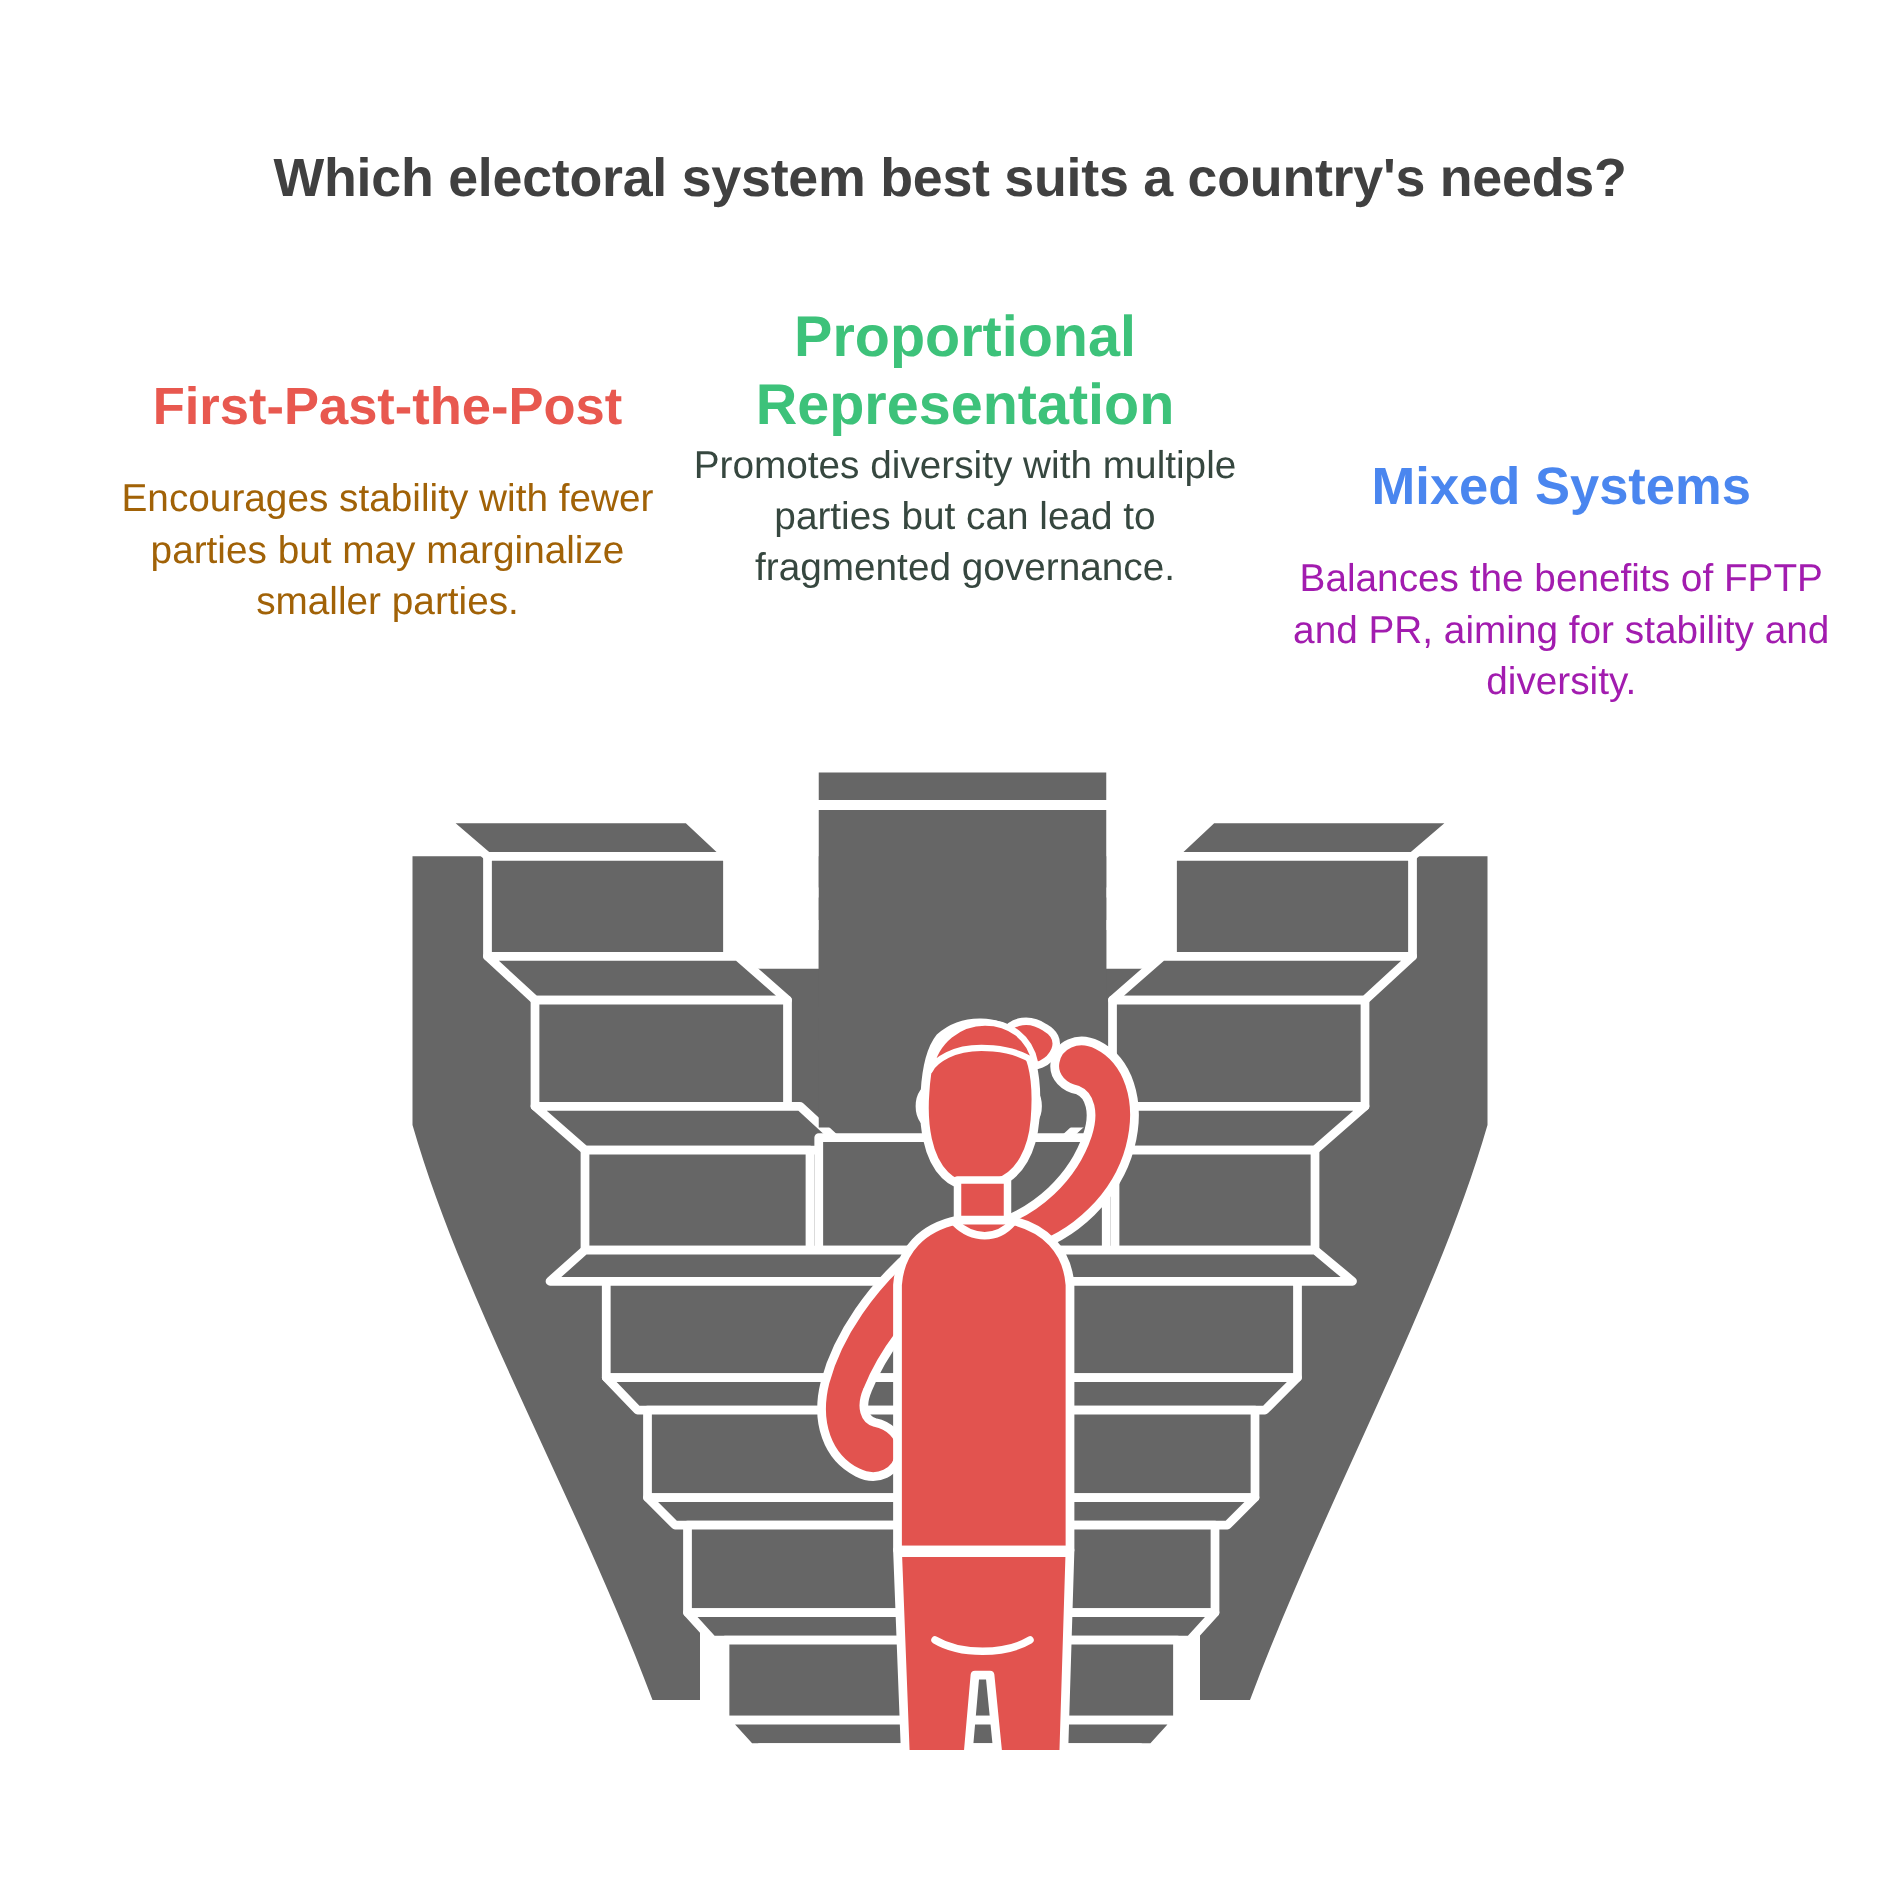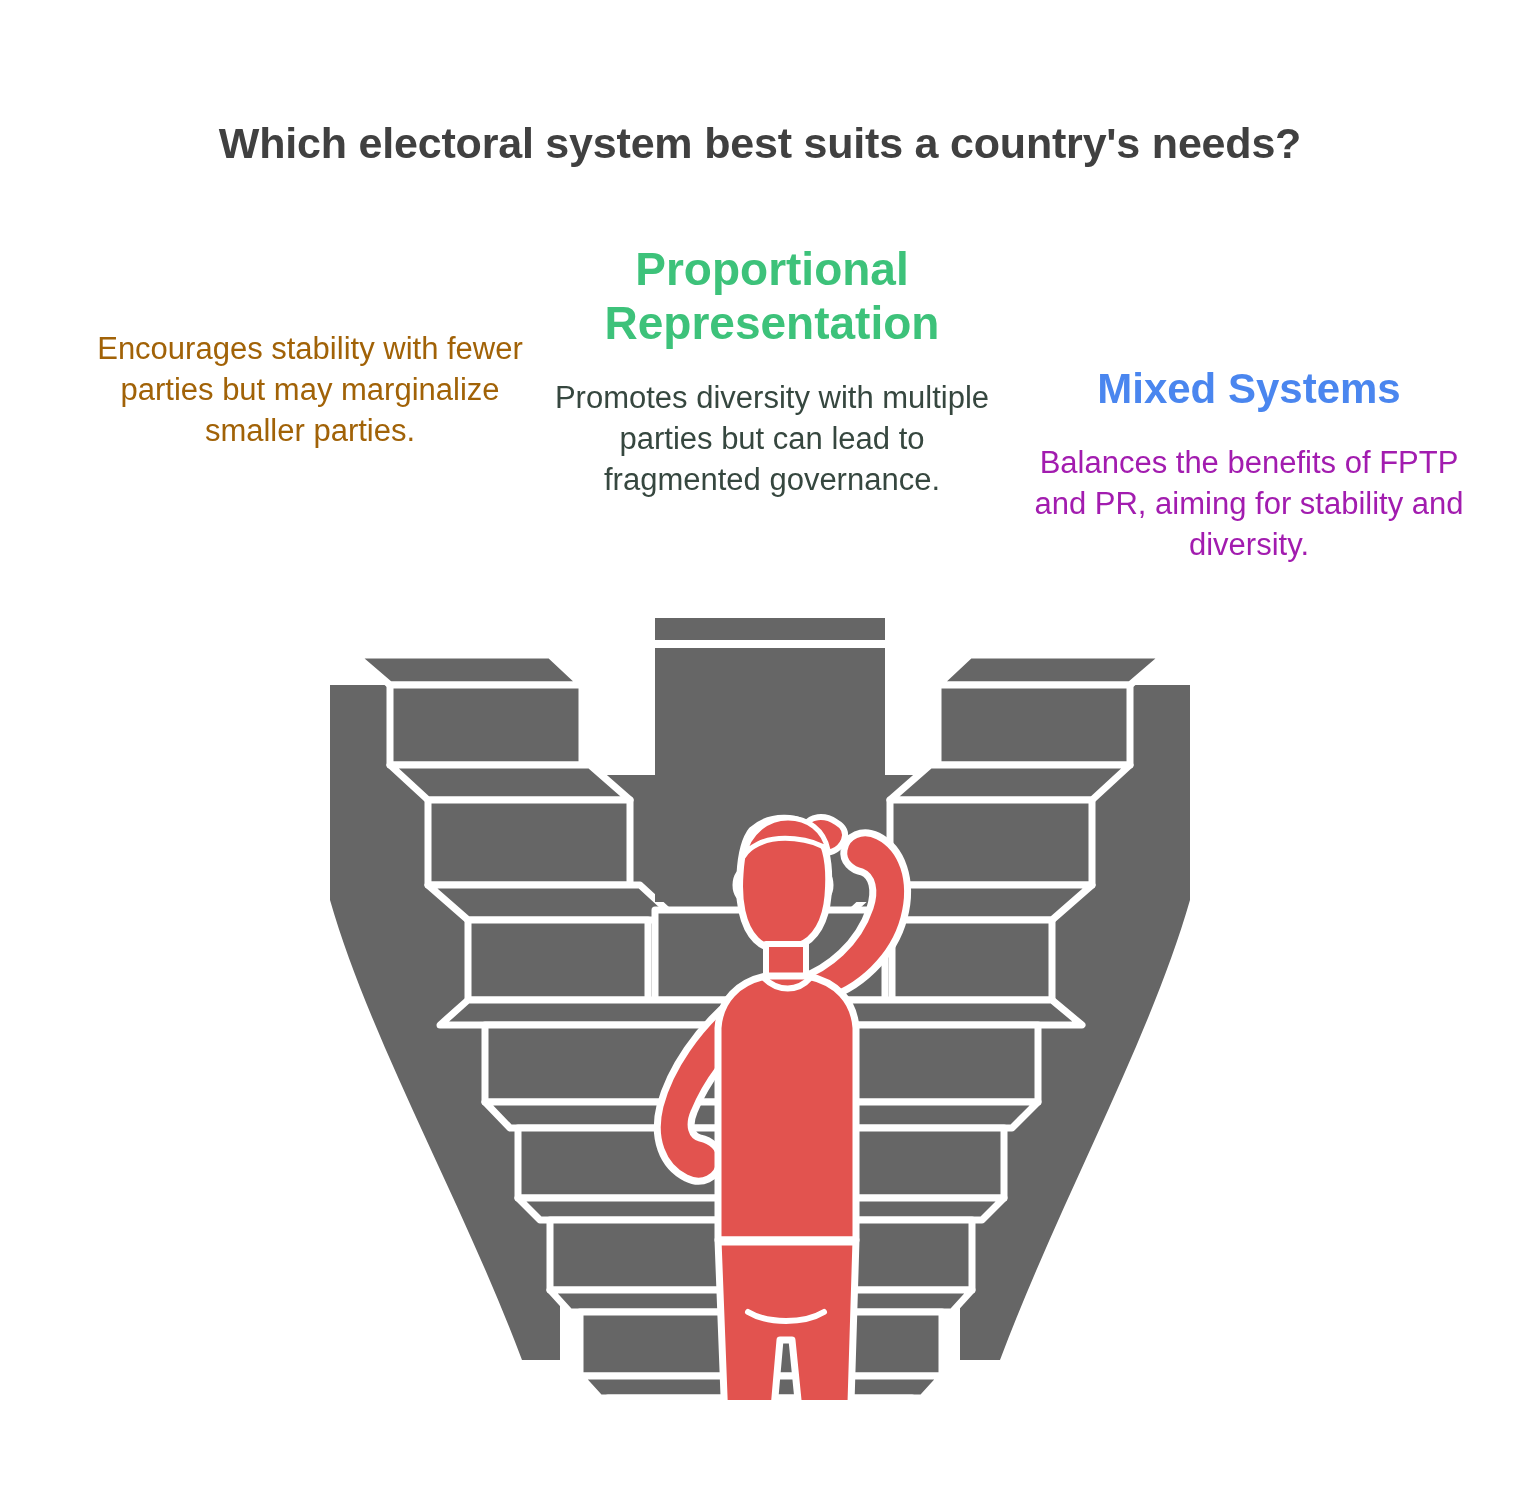--- a/index.html
+++ b/index.html
@@ -70,21 +70,20 @@
     top: 242px;
     width: 460px;
   }
   #col-pr .col-heading {
     font-size: 46px;
     color: #3dc27a;
   }
   #col-pr .col-body {
     font-size: 31px;
     color: #36473f;
-    margin-top: 26px;
     padding: 0 6px;
   }
 
   #col-mixed {
     left: 1020px;
     top: 364px;
     width: 458px;
   }
   #col-mixed .col-heading {
     font-size: 42px;
@@ -112,20 +111,21 @@
   }
 </style>
 </head>
 <body>
 
 <div id="canvas">
 
   <div id="page-title">Which electoral system best suits a country's needs?</div>
 
   <div class="column" id="col-fptp">
+    <h2 class="col-heading">First-Past-the-Post</h2>
     <p class="col-body">Encourages stability with fewer parties but may marginalize smaller parties.</p>
   </div>
 
   <div class="column" id="col-pr">
     <h2 class="col-heading">Proportional Representation</h2>
     <p class="col-body">Promotes diversity with multiple parties but can lead to fragmented governance.</p>
   </div>
 
   <div class="column" id="col-mixed">
     <h2 class="col-heading">Mixed Systems</h2>

